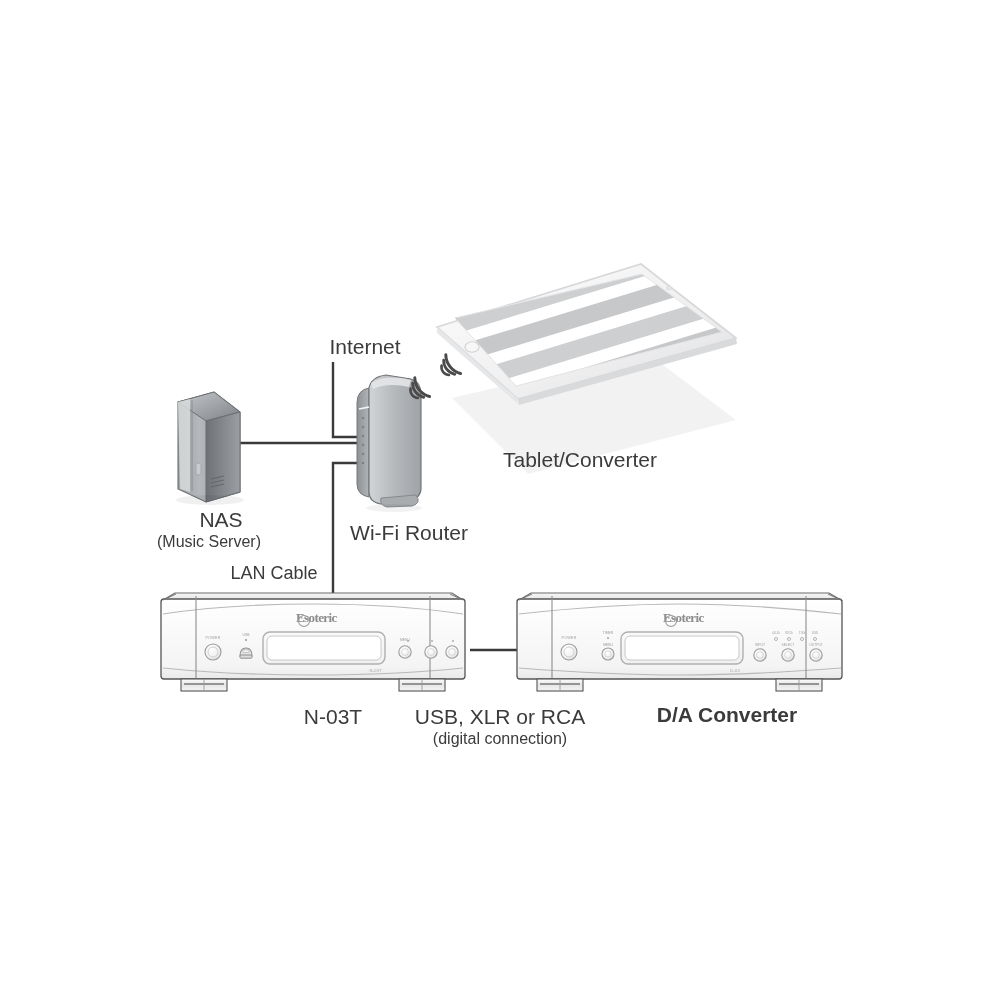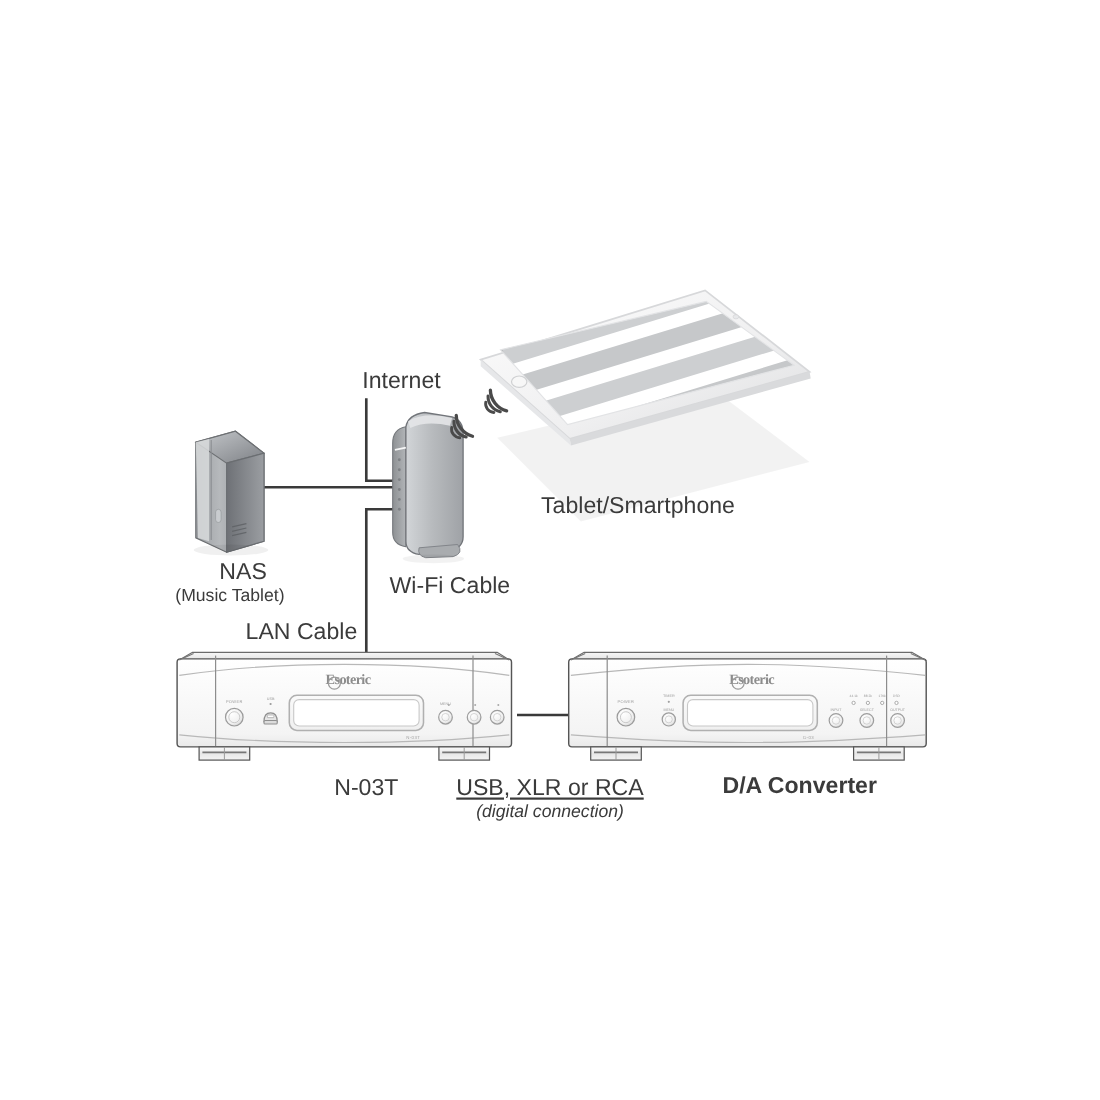--- a/index.html
+++ b/index.html
@@ -32,21 +32,21 @@
   .lbl {
     position: absolute;
     white-space: nowrap;
     color: #3b3b3b;
     line-height: 1.18;
     text-align: center;
     user-select: none;
   }
   .lbl-main   { font-size: 21px; }
   .lbl-sub    { font-size: 16px; }
-  .lbl-mid    { font-size: 21px; }
+  .lbl-mid    { font-size: 18px; }
   .ctr { transform: translateX(-50%); }
 </style>
 </head>
 <body>
 
 <div id="diagram-root">
 
   <svg id="diagram-svg" viewBox="0 0 1000 1000">
     <defs>
 
@@ -336,28 +336,28 @@
         <rect x="776" y="679" width="46" height="12" fill="url(#footG)" stroke="#555" stroke-width="1.1"></rect>
         <line x1="779" y1="684" x2="819" y2="684" stroke="#777" stroke-width="1.6"></line>
         <line x1="799" y1="679" x2="799" y2="691" stroke="#9a9a9a" stroke-width="0.9"></line>
       </g>
     </g>
   </svg>
 
   <div class="lbl lbl-main ctr" style="left:333px; top:335px;margin-left:32px;">Internet</div>
 
   <div class="lbl lbl-main ctr" style="left:209px; top:508px;margin-left:12px;">NAS</div>
-  <div class="lbl lbl-sub ctr" style="left:209px; top:533px;">(Music Tablet)</div>
-
-  <div class="lbl lbl-main ctr" style="left:409px; top:521px;">Wi-Fi Cable</div>
-
-  <div class="lbl lbl-main ctr" style="left:580px; top:448px;">Tablet/Smartphone</div>
+  <div class="lbl lbl-sub ctr" style="left:209px; top:533px;">(Music Server)</div>
+
+  <div class="lbl lbl-main ctr" style="left:409px; top:521px;">Wi-Fi Router</div>
+
+  <div class="lbl lbl-main ctr" style="left:580px; top:448px;">Tablet/Converter</div>
 
   <div class="lbl lbl-mid ctr" style="left:274px; top:563px;">LAN Cable</div>
 
   <div class="lbl lbl-main ctr" style="left:333px; top:705px;">N-03T</div>
 
-  <div class="lbl lbl-main ctr" style="left:500px; top:705px;text-decoration:underline;">USB, XLR or RCA</div>
-  <div class="lbl lbl-sub ctr" style="left:500px; top:730px;font-style:italic;">(digital connection)</div>
+  <div class="lbl lbl-main ctr" style="left:500px; top:705px;">USB, XLR or RCA</div>
+  <div class="lbl lbl-sub ctr" style="left:500px; top:730px;">(digital connection)</div>
 
   <div class="lbl lbl-main ctr" style="left:727px; top:703px;font-weight:bold;">D/A Converter</div>
 
 </div>
 
 </body></html>

